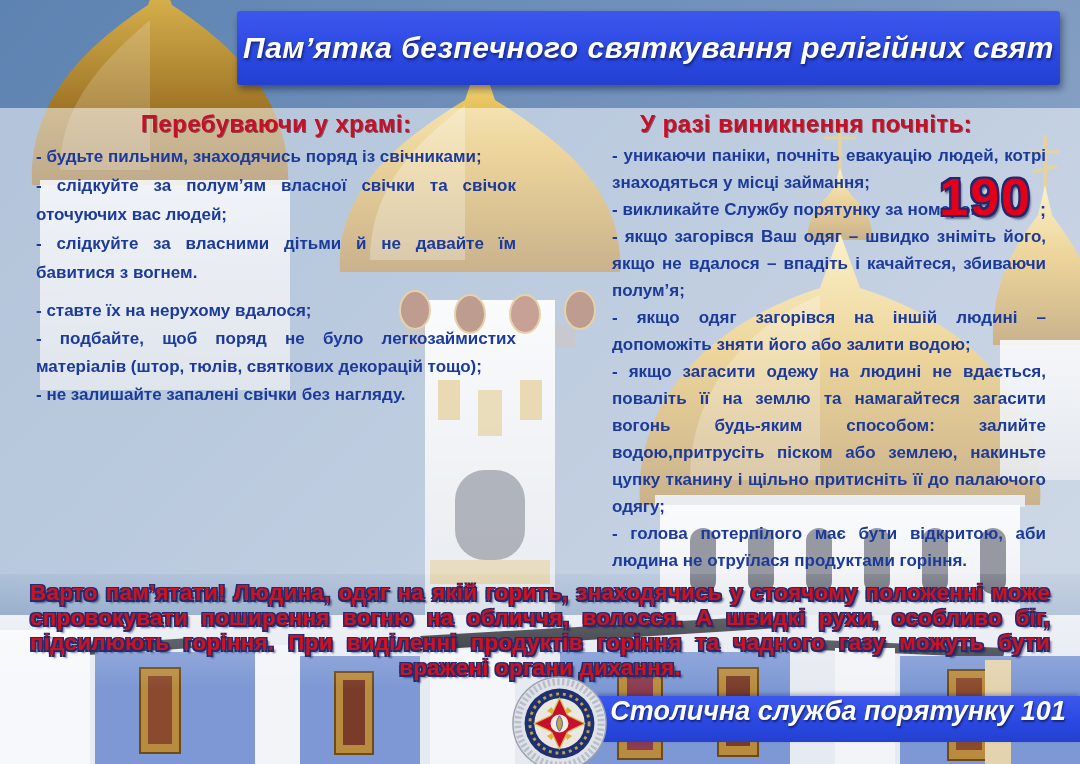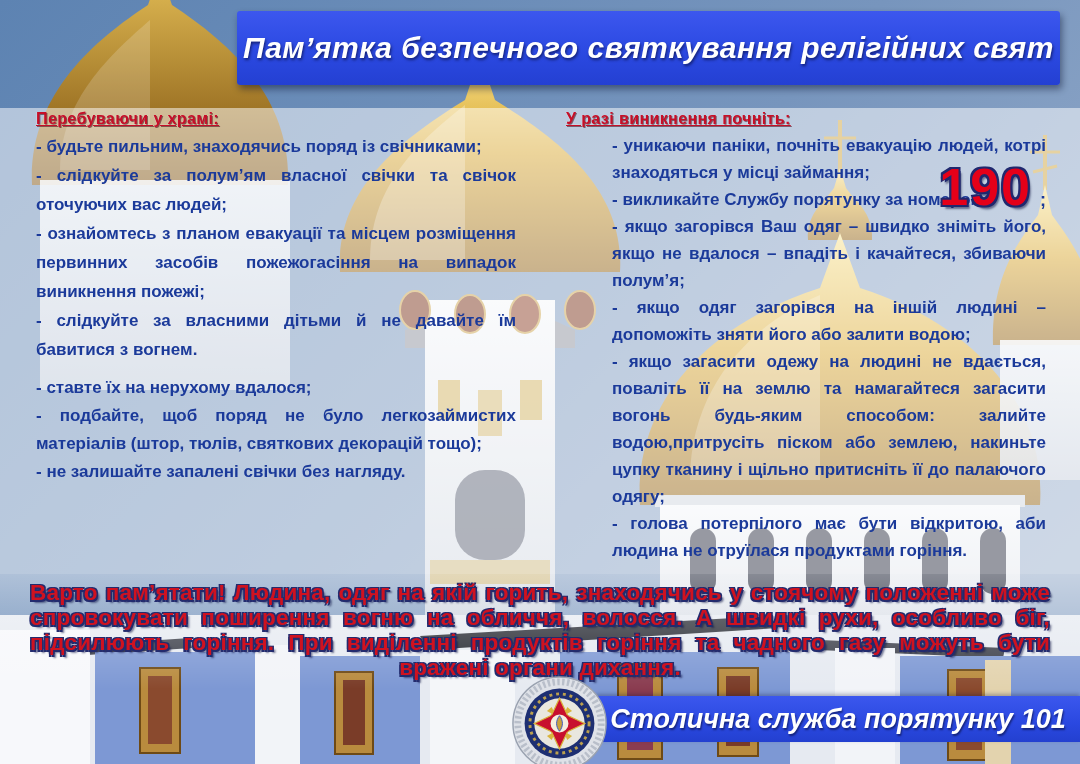--- a/index.html
+++ b/index.html
@@ -22,24 +22,23 @@
     color:#ffffff;font-size:30px;font-weight:bold;font-style:italic;
     letter-spacing:.5px;white-space:nowrap;
     text-shadow:1px 2px 3px rgba(0,0,30,.55);
   }
 
   
   .col{position:absolute;top:110px;width:480px;}
   .col-left{left:36px;}
   .col-right{left:566px;}
   .sec-heading{
-    text-align:left;color:#c60f28;font-weight:bold;font-size:16px;
+    text-align:center;color:#c60f28;font-weight:bold;font-size:24px;
     letter-spacing:.4px;margin:0 0 4px 0;
     text-shadow:1px 1px 0 rgba(70,0,12,.55), -0.5px -0.5px 0 rgba(255,255,255,.35);
-    text-decoration:underline;
   }
   .bullet{
     margin:0;color:#1b3a9a;font-weight:bold;font-size:17px;
     text-align:justify;
   }
   .col-left .sec1 .bullet{line-height:29px;}
   .col-left .sec2 .bullet{line-height:28px;}
   .sec2{margin-top:10px;}
   .col-right .bullet{line-height:27px;margin-left:46px;}
   .rc-top{position:relative;}
@@ -62,21 +61,21 @@
     color:#cf1220;font-weight:bold;font-size:22.5px;line-height:25px;
     text-align:justify;text-align-last:center;letter-spacing:.2px;
     text-shadow:-1.5px -1.5px 0 #232b6e,1.5px -1.5px 0 #232b6e,-1.5px 1.5px 0 #232b6e,1.5px 1.5px 0 #232b6e,3px 3px 2px rgba(15,20,70,.55);
   }
 
   
   .footer-banner{
     position:absolute;left:596px;top:696px;width:484px;height:46px;
     background:linear-gradient(180deg,#3b57ee 0%,#2a48e0 60%,#2340d0 100%);
     box-shadow:0 -2px 4px rgba(10,15,60,.3);
-    display:flex;align-items:center;justify-content:center;
+    display:flex;align-items:flex-start;justify-content:center;
   }
   .footer-banner .t{
     color:#fff;font-size:27px;font-weight:bold;font-style:italic;white-space:nowrap;
     text-shadow:1px 2px 2px rgba(0,0,30,.5);
   }
   .emblem{position:absolute;left:511px;top:675px;width:97px;height:97px;}
 </style>
 </head>
 <body>
 
@@ -190,21 +189,20 @@
 
   <div class="title-banner">
     <span class="t">Пам’ятка безпечного святкування релігійних свят</span>
   </div>
 
   <div class="col col-left">
     <div class="sec1">
       <p class="sec-heading">Перебуваючи у храмі:</p>
       <p class="bullet">- будьте пильним, знаходячись поряд із свічниками;</p>
       <p class="bullet">- слідкуйте за полум’ям власної свічки та свічок оточуючих вас людей;</p>
-      <p class="bullet">- ознайомтесь з планом евакуації та місцем розміщення первинних засобів пожежогасіння на випадок виникнення пожежі;</p>
       <p class="bullet">- слідкуйте за власними дітьми й не давайте їм бавитися з вогнем.</p>
     </div>
     <div class="sec2">
       <p class="bullet">- ставте їх на нерухому вдалося;</p>
       <p class="bullet">- подбайте, щоб поряд не було легкозаймистих матеріалів (штор, тюлів, святкових декорацій тощо);</p>
       <p class="bullet">- не залишайте запалені свічки без нагляду.</p>
     </div>
   </div>
 
   <div class="col col-right">

